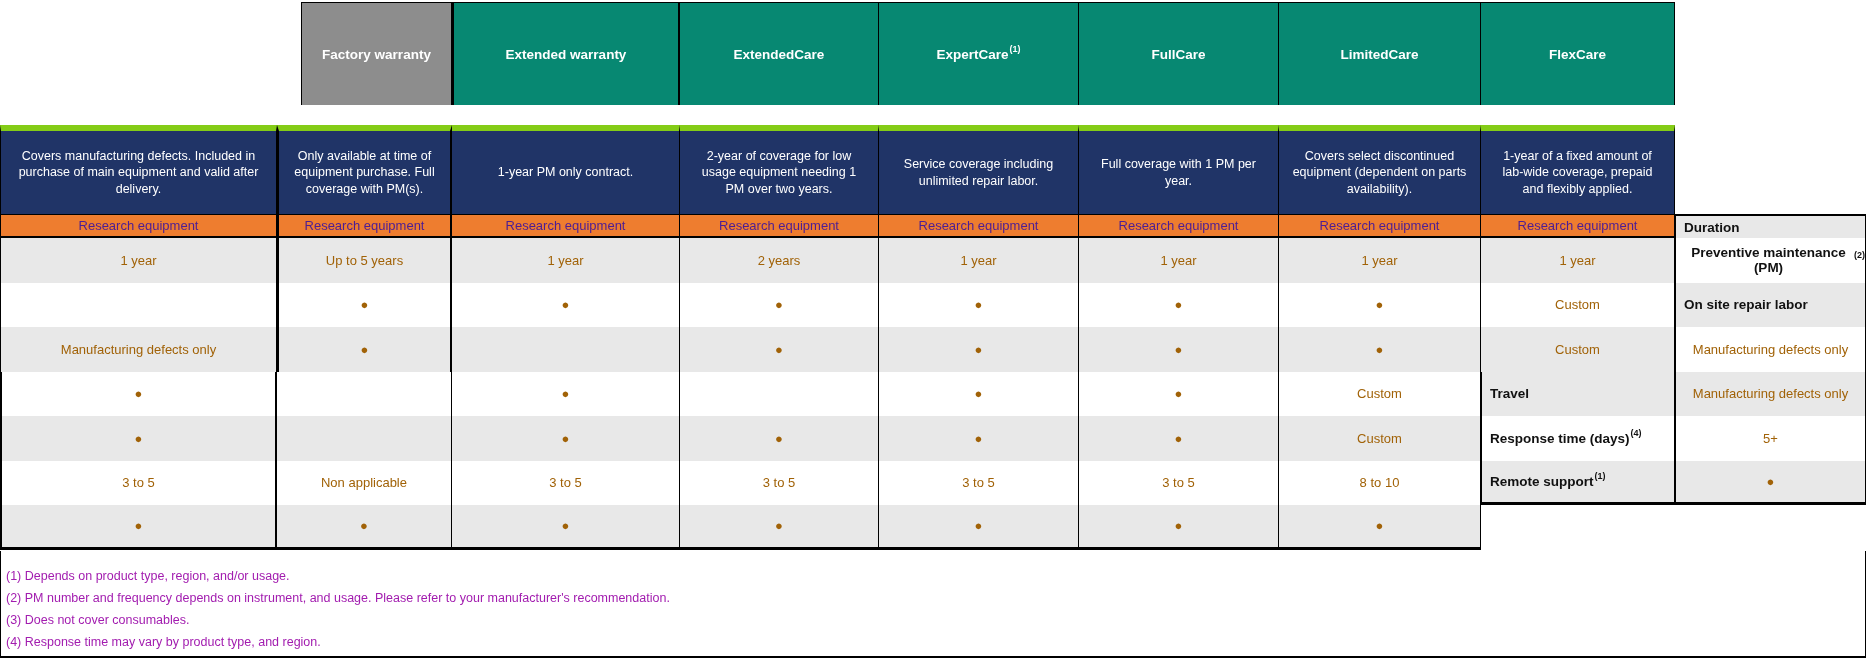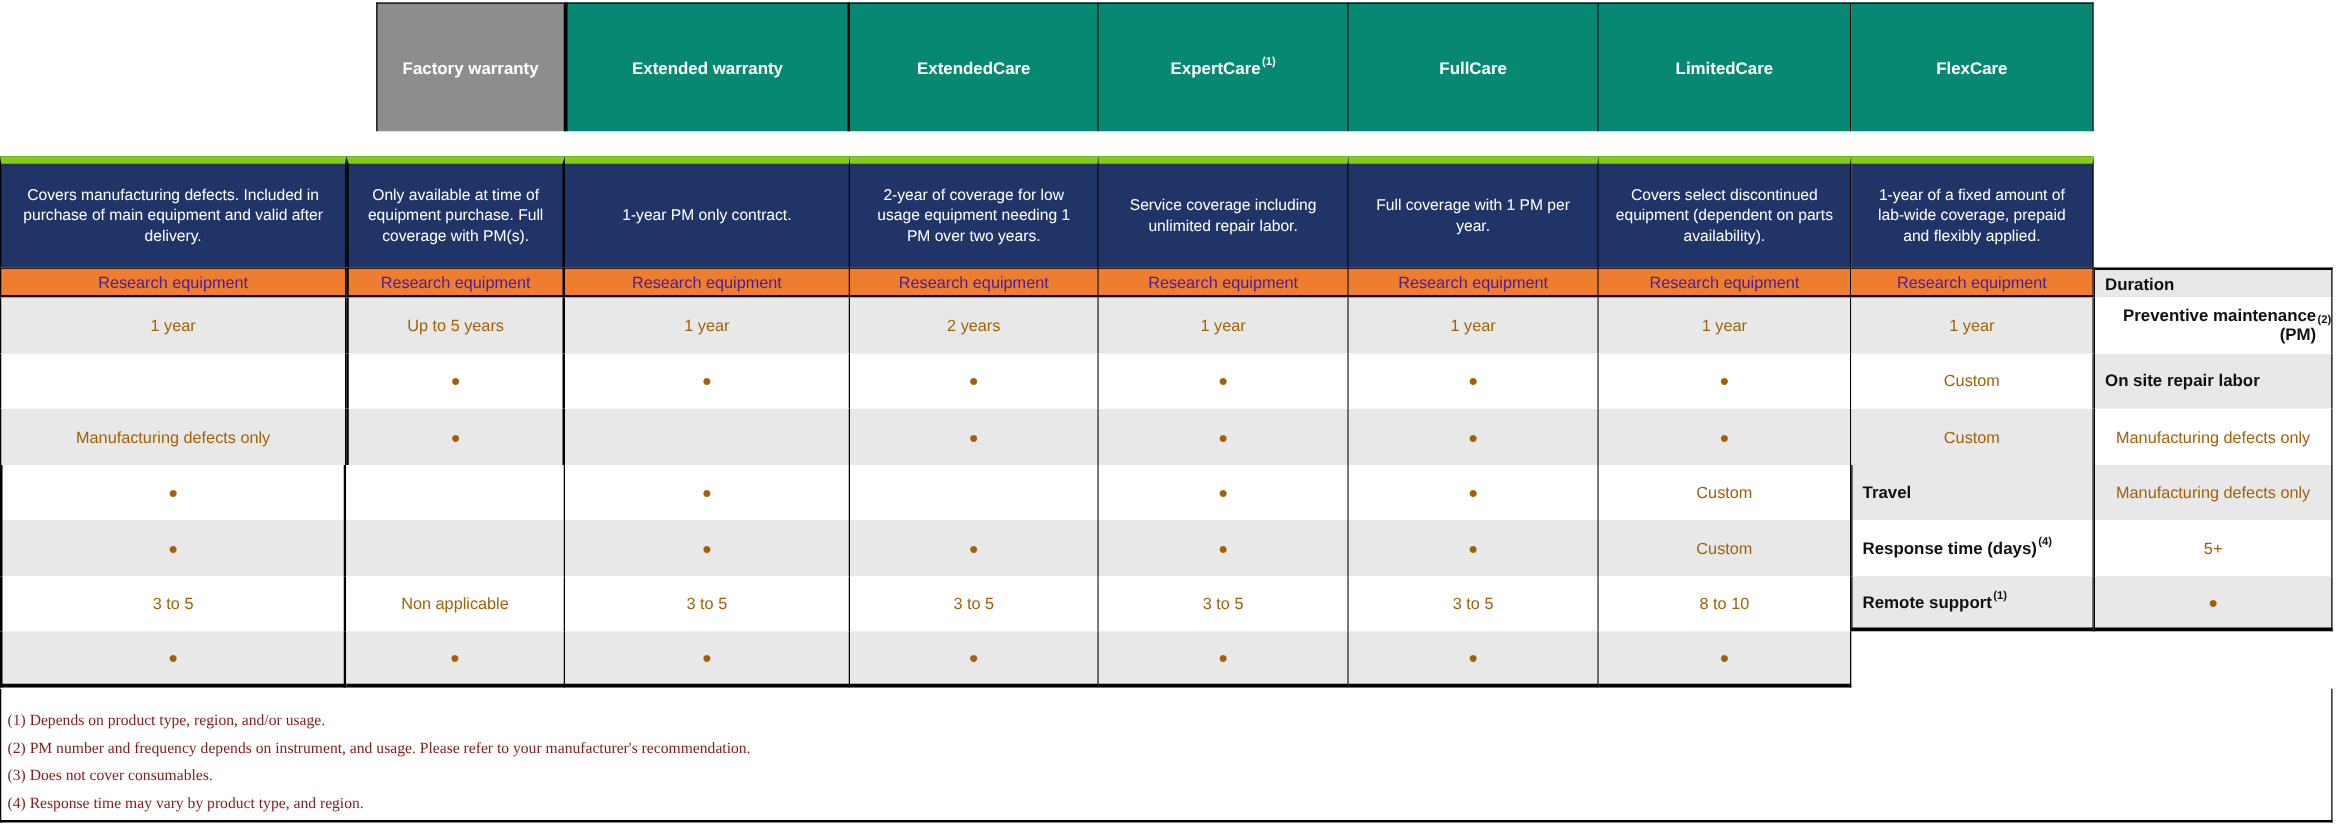--- a/index.html
+++ b/index.html
@@ -19,34 +19,34 @@
   .bk { border:none; background:#fff; }            
   .fc { border-left:1px solid #000; }              
   .hi { border-left:2px solid #000; border-right:2px solid #000; } 
   .hd { background:#078872; color:#fff; font-weight:bold; font-size:13.5px;
         border-top:1px solid #000; }
   .hd-gray { background:#8d8d8d;margin-left:24px; }
   .ds { background:#203467; color:#fff; font-size:12.5px; line-height:16.5px;
         padding:0 11px; border-top:6px solid #84cc16;margin-top:20px; }
   .sg { background:#ee7d2f; color:#4c1d95; font-size:13px; border-top:1px solid #000;
         border-bottom:2px solid #000; }
-  .lb { background:transparent; justify-content:flex-start; text-align:right;
+  .lb { background:transparent; justify-content:flex-start; text-align:center;
         font-weight:bold; font-size:13.5px; padding-left:8px;
         border-left:1px solid #000; }
   .row-a { background:#e8e8e8; }                   
   .row-b { background:#fff; }
   .vl { font-size:13px; color:#a16207; }
   .sup { font-size:9px; font-weight:bold; position:relative; top:-5px; margin-left:1px; }
   .hd .sup { color:#fff; }
   .footnotes {
     position:absolute; left:0; top:551px; width:1866px; height:107px;
     border-left:1px solid #000; border-right:1px solid #000; border-bottom:2px solid #000;
     padding:14px 0 0 5px; background:#fff;
   }
-  .footnote { font-size:12.5px; line-height:22px; color:#7f1d1d;font-family:Liberation Serif, serif; }
+  .footnote { font-size:12.5px; line-height:22px; color:#a21caf; }
 </style>
 </head>
 <body>
 
 <div class="page">
   <div class="plan-table">
 
     <div class="c bk"></div>
     <div class="c hd hd-gray fc">
         <span>Factory warranty</span>

